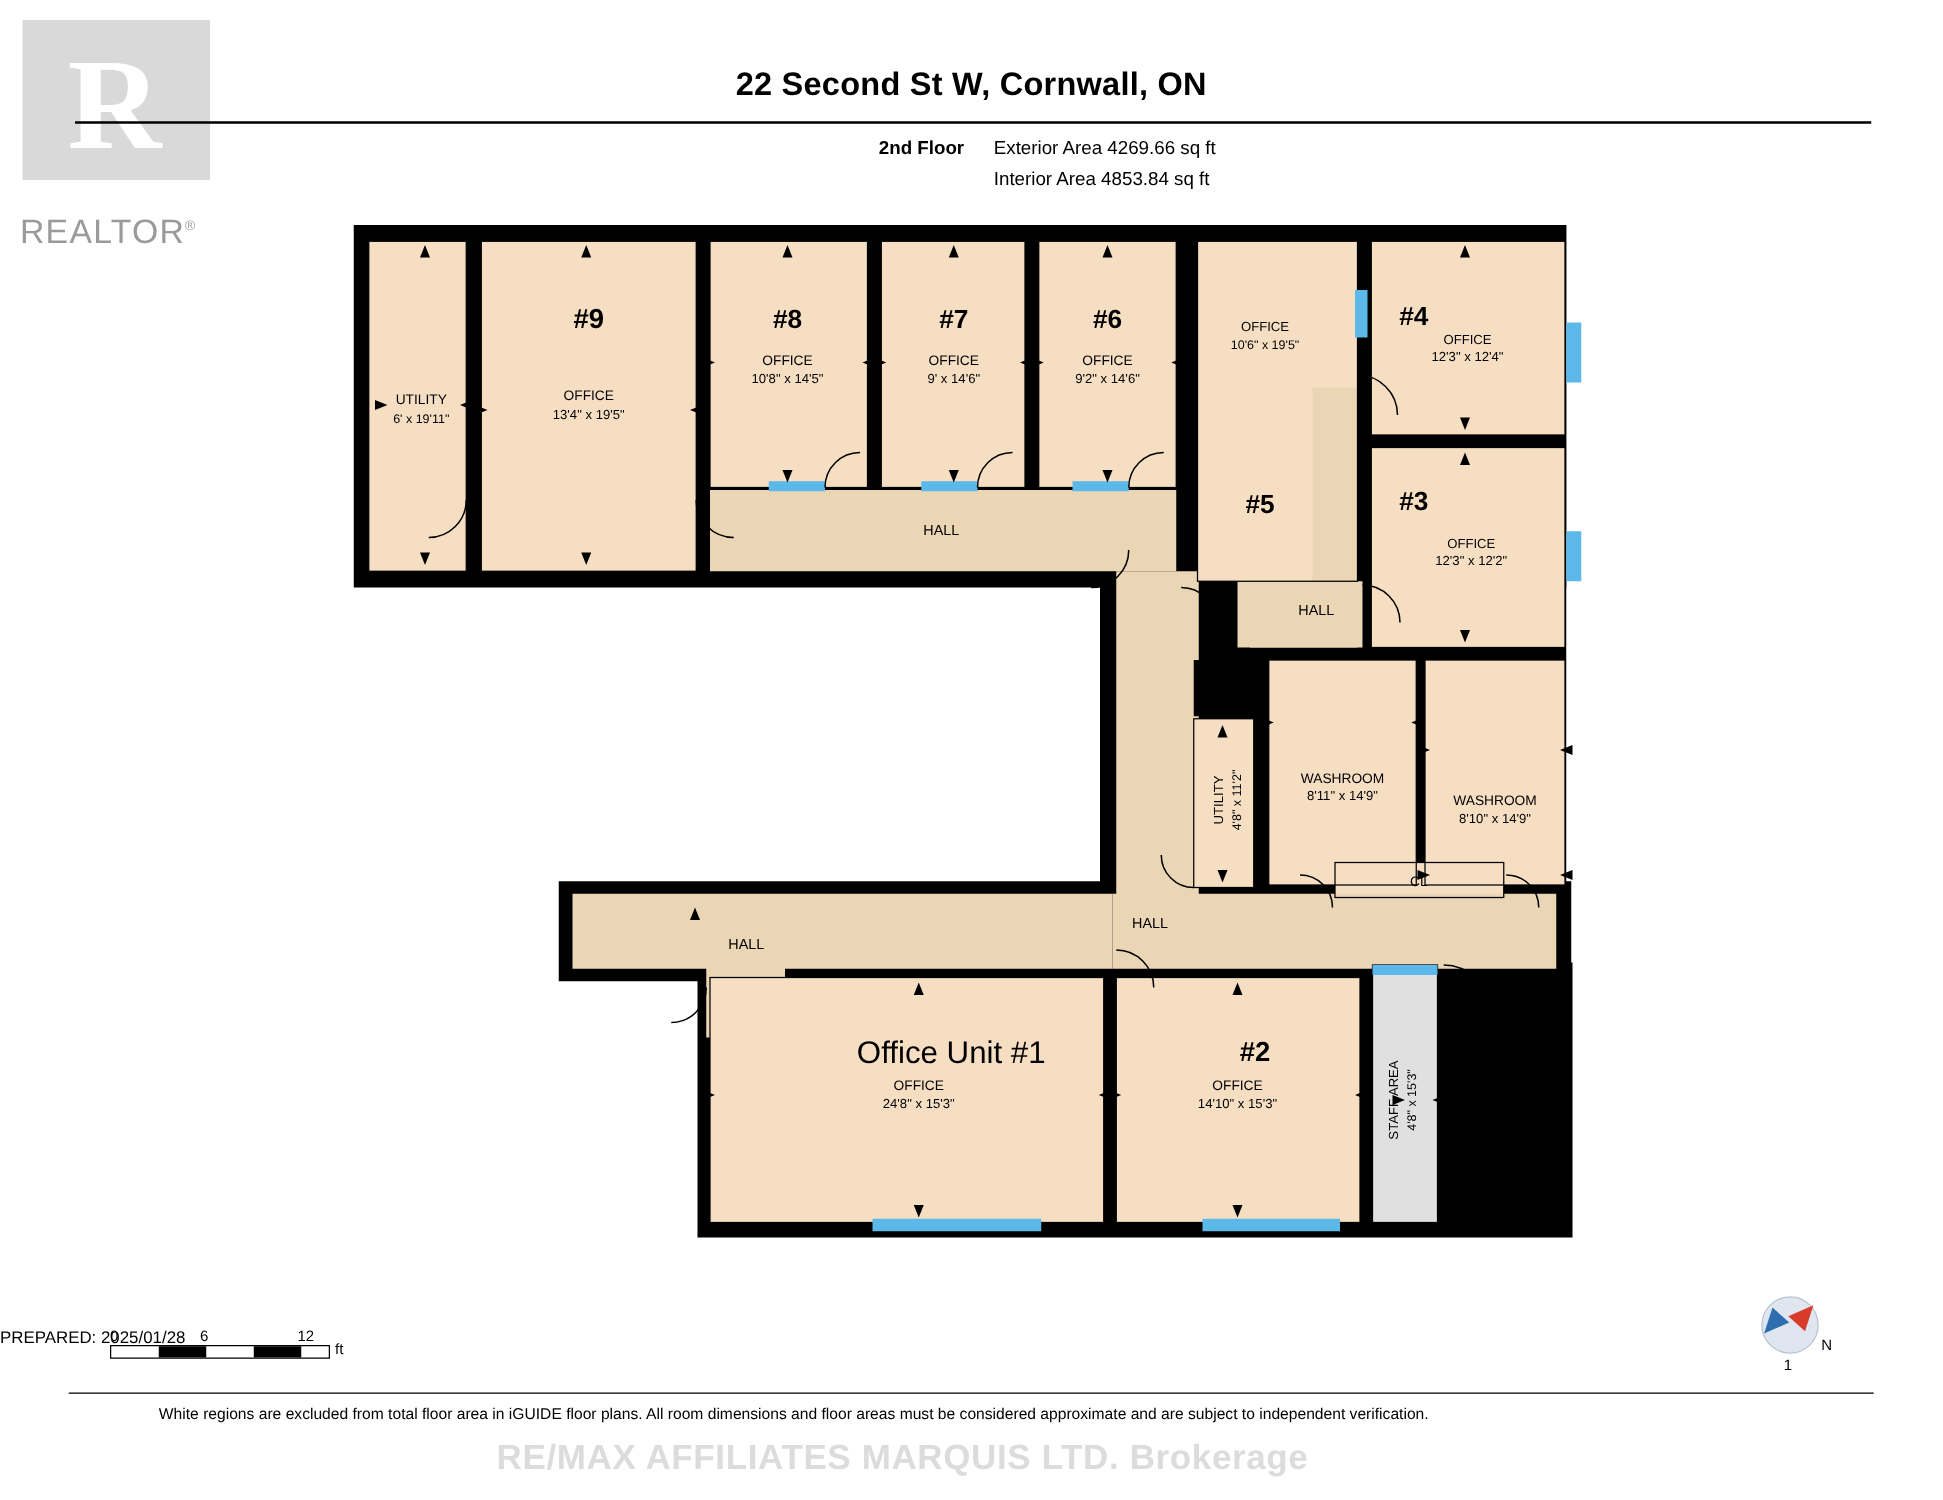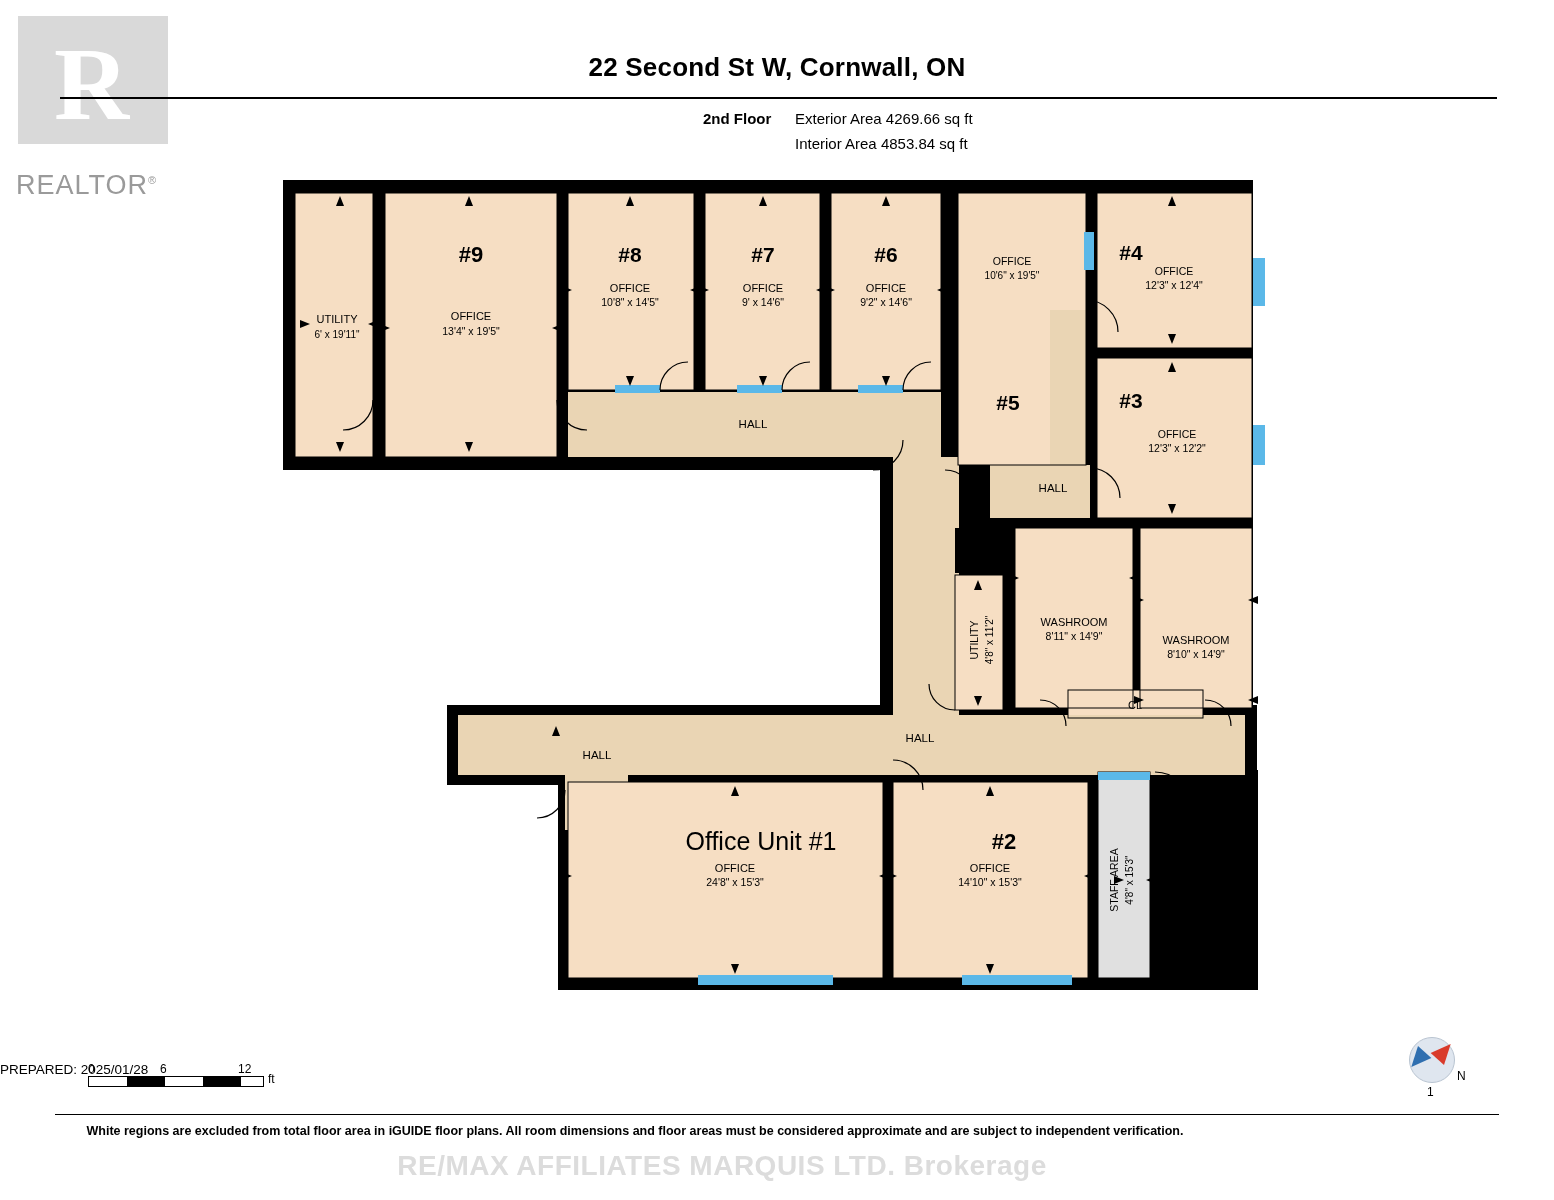--- a/index.html
+++ b/index.html
@@ -37,21 +37,21 @@
 
   
   .compass{position:absolute;left:1400px;top:1035px;width:70px;height:70px;}
   .compass .circ{position:absolute;left:9px;top:2px;width:44px;height:44px;border-radius:50%;background:#dfe6ef;border:1px solid #b9c4d1;}
   .compass .needle-r{position:absolute;left:31px;top:5px;width:0;height:0;border-left:9px solid transparent;border-right:9px solid transparent;border-bottom:20px solid #d93b2b;transform:rotate(42deg);transform-origin:50% 80%;}
   .compass .needle-b{position:absolute;left:13px;top:16px;width:0;height:0;border-left:9px solid transparent;border-right:9px solid transparent;border-top:20px solid #2f6fb0;transform:rotate(42deg);transform-origin:50% 20%;}
   .compass .n{position:absolute;left:57px;top:34px;font-size:12px;}
   .compass .one{position:absolute;left:27px;top:50px;font-size:12px;}
 
   .disclaimer-rule{position:absolute;left:55px;top:1114px;width:1444px;height:1px;background:#000;}
-  .disclaimer{position:absolute;left:0;top:1124px;width:1270px;text-align:center;font-size:12.5px;font-weight:bold;}
+  .disclaimer{position:absolute;left:0;top:1124px;width:1270px;text-align:center;font-size:12.5px;}
   .watermark{position:absolute;left:0;top:1150px;width:1444px;text-align:center;font-size:28px;font-weight:bold;color:#dcdcdc;letter-spacing:.5px;}
 </style>
 </head>
 <body>
 
 <div class="realtor-logo">
   <div class="rbox"></div>
   <div class="rletter">R</div>
   <div class="rword"><span>REALTOR</span><span class="rreg">®</span></div>
 </div>

